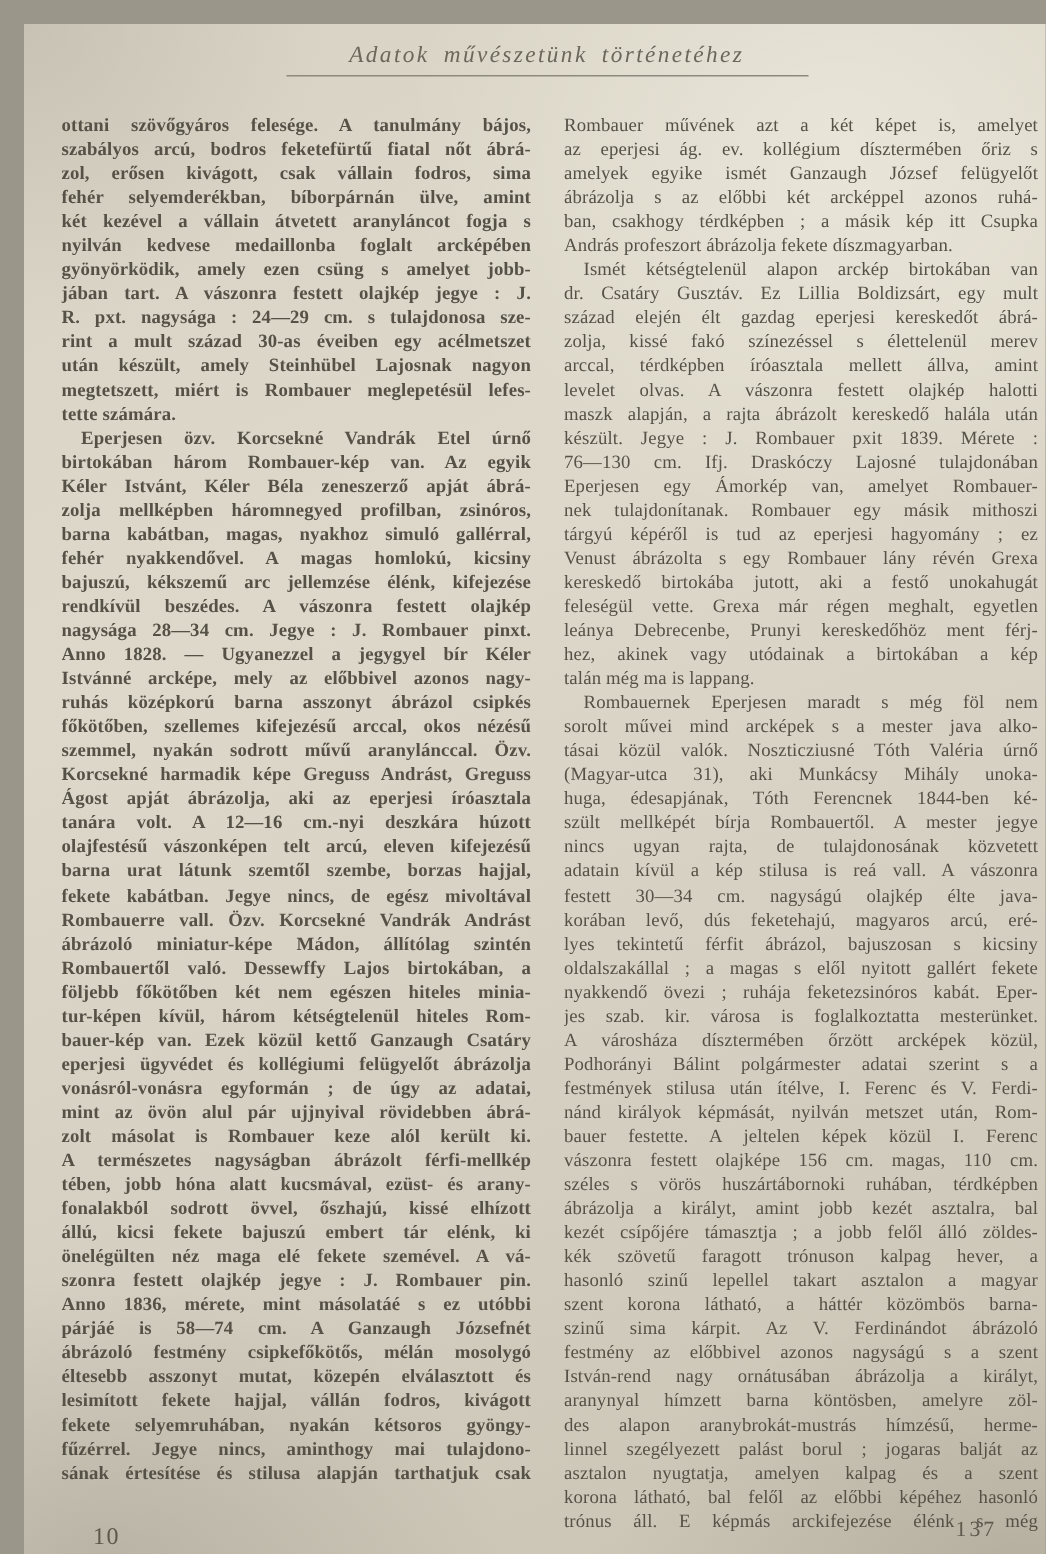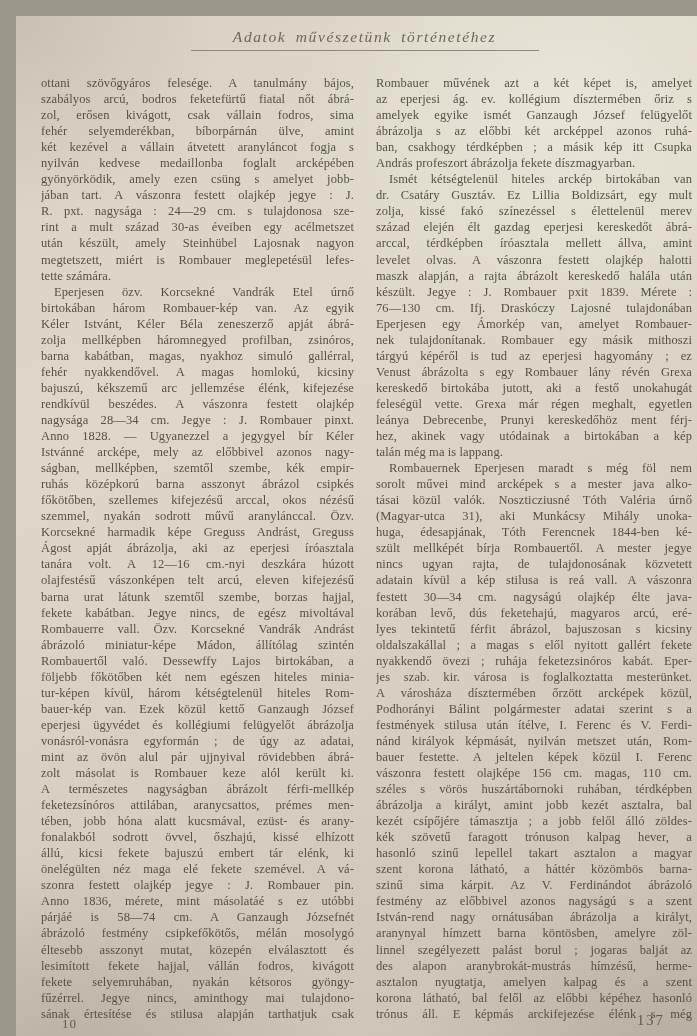--- a/index.html
+++ b/index.html
@@ -56,21 +56,21 @@
     top: 59px;
     left: 25px;
     display: flex;
     gap: 22px;
   }
   .column {
     font-size: 12.5px;
     line-height: 16.05px;
     letter-spacing: 0.1px;
   }
-  .column.left  { width: 313px; }
+  .column.left  { width: 313px; font-weight: bold; }
   .column.right { width: 316px; }
   .line {
     text-align: justify;
     -moz-text-align-last: justify;
     text-align-last: justify;
     white-space: normal;
     overflow: hidden;
     height: 16.05px;
   }
   .line.para-end {
@@ -80,21 +80,21 @@
   .para.indent .line:first-child {
     text-indent: 13px;
   }
   .folio {
     position: absolute;
     color: #5d594d;
   }
   .folio-left {
     left: 46px;
     top: 1000px;
-    font-size: 13px;
+    font-size: 16px;
     letter-spacing: 1px;
     font-family: Liberation Serif, serif;
   }
   .folio-right {
     left: 621px;
     top: 996px;
     font-size: 14.5px;
     letter-spacing: 2px;
     text-align: center;
   }
@@ -131,42 +131,40 @@
           <div class="line">birtokában három Rombauer-kép van. Az egyik</div>
           <div class="line">Kéler Istvánt, Kéler Béla zeneszerző apját ábrá-</div>
           <div class="line">zolja mellképben háromnegyed profilban, zsinóros,</div>
           <div class="line">barna kabátban, magas, nyakhoz simuló gallérral,</div>
           <div class="line">fehér nyakkendővel. A magas homlokú, kicsiny</div>
           <div class="line">bajuszú, kékszemű arc jellemzése élénk, kifejezése</div>
           <div class="line">rendkívül beszédes. A vászonra festett olajkép</div>
           <div class="line">nagysága 28—34 cm. Jegye : J. Rombauer pinxt.</div>
           <div class="line">Anno 1828. — Ugyanezzel a jegygyel bír Kéler</div>
           <div class="line">Istvánné arcképe, mely az előbbivel azonos nagy-</div>
-          <div class="line">ságban, mellképben, szemtől szembe, kék empir-</div>
           <div class="line">ruhás középkorú barna asszonyt ábrázol csipkés</div>
           <div class="line">főkötőben, szellemes kifejezésű arccal, okos nézésű</div>
           <div class="line">szemmel, nyakán sodrott művű aranylánccal. Özv.</div>
           <div class="line">Korcsekné harmadik képe Greguss Andrást, Greguss</div>
           <div class="line">Ágost apját ábrázolja, aki az eperjesi íróasztala</div>
           <div class="line">tanára volt. A 12—16 cm.-nyi deszkára húzott</div>
           <div class="line">olajfestésű vászonképen telt arcú, eleven kifejezésű</div>
           <div class="line">barna urat látunk szemtől szembe, borzas hajjal,</div>
           <div class="line">fekete kabátban. Jegye nincs, de egész mivoltával</div>
           <div class="line">Rombauerre vall. Özv. Korcsekné Vandrák Andrást</div>
           <div class="line">ábrázoló miniatur-képe Mádon, állítólag szintén</div>
           <div class="line">Rombauertől való. Dessewffy Lajos birtokában, a</div>
           <div class="line">följebb főkötőben két nem egészen hiteles minia-</div>
           <div class="line">tur-képen kívül, három kétségtelenül hiteles Rom-</div>
-          <div class="line">bauer-kép van. Ezek közül kettő Ganzaugh József</div>
+          <div class="line">bauer-kép van. Ezek közül kettő Ganzaugh Csatáry</div>
           <div class="line">eperjesi ügyvédet és kollégiumi felügyelőt ábrázolja</div>
           <div class="line">vonásról-vonásra egyformán ; de úgy az adatai,</div>
           <div class="line">mint az övön alul pár ujjnyival rövidebben ábrá-</div>
           <div class="line">zolt másolat is Rombauer keze alól került ki.</div>
           <div class="line">A természetes nagyságban ábrázolt férfi-mellkép</div>
-          <div class="line">feketezsínóros attilában, aranycsattos, prémes men-</div>
           <div class="line">tében, jobb hóna alatt kucsmával, ezüst- és arany-</div>
           <div class="line">fonalakból sodrott övvel, őszhajú, kissé elhízott</div>
           <div class="line">állú, kicsi fekete bajuszú embert tár elénk, ki</div>
           <div class="line">önelégülten néz maga elé fekete szemével. A vá-</div>
           <div class="line">szonra festett olajkép jegye : J. Rombauer pin.</div>
           <div class="line">Anno 1836, mérete, mint másolatáé s ez utóbbi</div>
           <div class="line">párjáé is 58—74 cm. A Ganzaugh Józsefnét</div>
           <div class="line">ábrázoló festmény csipkefőkötős, mélán mosolygó</div>
           <div class="line">éltesebb asszonyt mutat, közepén elválasztott és</div>
           <div class="line">lesimított fekete hajjal, vállán fodros, kivágott</div>
@@ -178,24 +176,24 @@
     <div class="column right" id="col-right">
         <div class="para">
           <div class="line">Rombauer művének azt a két képet is, amelyet</div>
           <div class="line">az eperjesi ág. ev. kollégium dísztermében őriz s</div>
           <div class="line">amelyek egyike ismét Ganzaugh József felügyelőt</div>
           <div class="line">ábrázolja s az előbbi két arcképpel azonos ruhá-</div>
           <div class="line">ban, csakhogy térdképben ; a másik kép itt Csupka</div>
           <div class="line para-end">András profeszort ábrázolja fekete díszmagyarban.</div>
         </div>
         <div class="para indent">
-          <div class="line">Ismét kétségtelenül hiteles arckép birtokában van</div>
+          <div class="line">Ismét kétségtelenül alapon arckép birtokában van</div>
           <div class="line">dr. Csatáry Gusztáv. Ez Lillia Boldizsárt, egy mult</div>
+          <div class="line">század elején élt gazdag eperjesi kereskedőt ábrá-</div>
           <div class="line">zolja, kissé fakó színezéssel s élettelenül merev</div>
-          <div class="line">század elején élt gazdag eperjesi kereskedőt ábrá-</div>
           <div class="line">arccal, térdképben íróasztala mellett állva, amint</div>
           <div class="line">levelet olvas. A vászonra festett olajkép halotti</div>
           <div class="line">maszk alapján, a rajta ábrázolt kereskedő halála után</div>
           <div class="line">készült. Jegye : J. Rombauer pxit 1839. Mérete :</div>
           <div class="line">76—130 cm. Ifj. Draskóczy Lajosné tulajdonában</div>
           <div class="line">Eperjesen egy Ámorkép van, amelyet Rombauer-</div>
           <div class="line">nek tulajdonítanak. Rombauer egy másik mithoszi</div>
           <div class="line">tárgyú képéről is tud az eperjesi hagyomány ; ez</div>
           <div class="line">Venust ábrázolta s egy Rombauer lány révén Grexa</div>
           <div class="line">kereskedő birtokába jutott, aki a festő unokahugát</div>
@@ -228,22 +226,22 @@
           <div class="line">széles s vörös huszártábornoki ruhában, térdképben</div>
           <div class="line">ábrázolja a királyt, amint jobb kezét asztalra, bal</div>
           <div class="line">kezét csípőjére támasztja ; a jobb felől álló zöldes-</div>
           <div class="line">kék szövetű faragott trónuson kalpag hever, a</div>
           <div class="line">hasonló szinű lepellel takart asztalon a magyar</div>
           <div class="line">szent korona látható, a háttér közömbös barna-</div>
           <div class="line">szinű sima kárpit. Az V. Ferdinándot ábrázoló</div>
           <div class="line">festmény az előbbivel azonos nagyságú s a szent</div>
           <div class="line">István-rend nagy ornátusában ábrázolja a királyt,</div>
           <div class="line">aranynyal hímzett barna köntösben, amelyre zöl-</div>
+          <div class="line">des alapon aranybrokát-mustrás hímzésű, herme-</div>
           <div class="line">linnel szegélyezett palást borul ; jogaras balját az</div>
-          <div class="line">des alapon aranybrokát-mustrás hímzésű, herme-</div>
           <div class="line">asztalon nyugtatja, amelyen kalpag és a szent</div>
           <div class="line">korona látható, bal felől az előbbi képéhez hasonló</div>
           <div class="line">trónus áll. E képmás arckifejezése élénk s még</div>
         </div>
       </div>
   </div>
 
   <span class="folio folio-left">10</span>
   <span class="folio folio-right">137</span>
 

